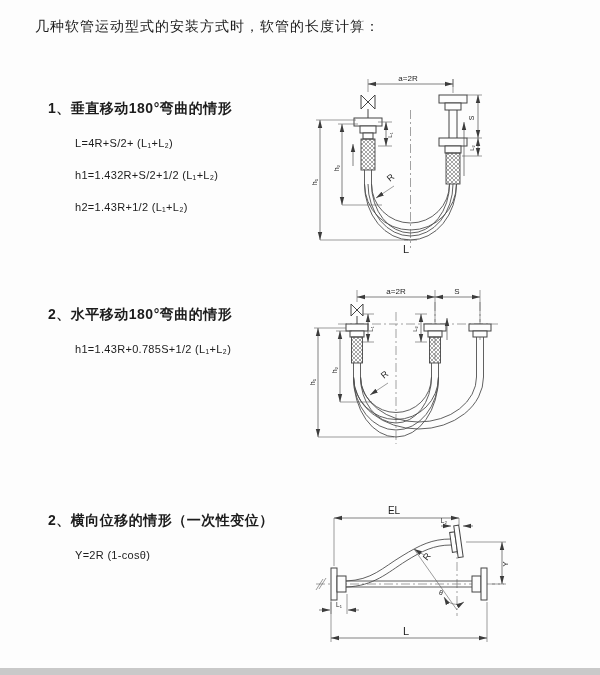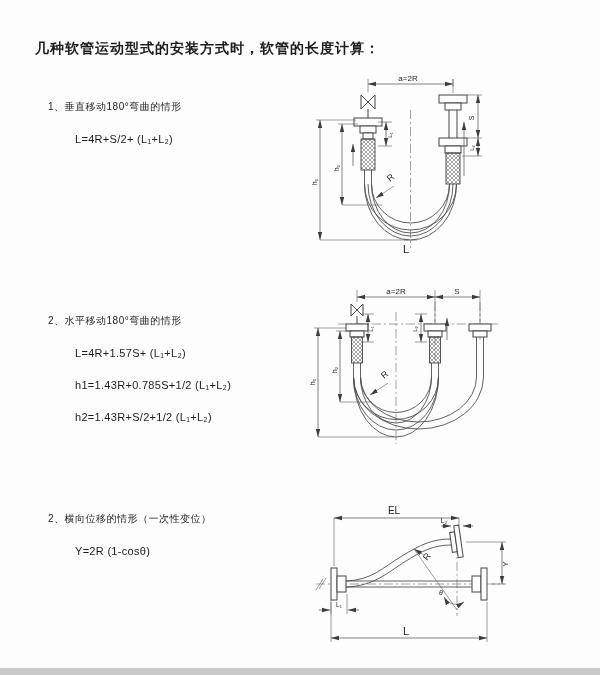--- a/index.html
+++ b/index.html
@@ -2,25 +2,25 @@
 <html><head>
 <meta charset="utf-8">
 <style>
   html,body{margin:0;padding:0}
   body{
     width:600px;height:675px;position:relative;overflow:hidden;
     background:#fdfdfd;color:#1c1c1c;
     font-family:"Liberation Sans","DejaVu Sans",sans-serif;
   }
   .title{
-    position:absolute;left:35px;top:40px;
-    font-size:14px;font-weight:bold;letter-spacing:1px;white-space:nowrap;
+    position:absolute;left:35px;top:18px;
+    font-size:14px;font-weight:normal;letter-spacing:1px;white-space:nowrap;
   }
   .section{position:absolute;left:48px}
-  .heading{font-size:10px;font-weight:normal;letter-spacing:0.5px;white-space:nowrap}
+  .heading{font-size:14px;font-weight:bold;letter-spacing:0.5px;white-space:nowrap}
   .formulas{margin:9px 0 0 27px}
   .formula{font-size:11px;line-height:32px;letter-spacing:0.3px;white-space:nowrap}
   .fig{position:absolute}
   .fig svg{display:block}
   svg text{fill:#1f1f1f}
   .dimline{stroke:#4a4a4a;stroke-width:0.7;fill:none}
   .extline{stroke:#5a5a5a;stroke-width:0.6;fill:none}
   .hw{stroke:#454545;stroke-width:1;fill:#fdfdfd}
   .hose{stroke:#4f4f4f;stroke-width:0.9;fill:none}
   .cl{stroke:#7a7a7a;stroke-width:0.7;fill:none;stroke-dasharray:9 3 2 3}
@@ -40,29 +40,29 @@
     </pattern>
   </defs>
 </svg>
 
 <div class="title">几种软管运动型式的安装方式时，软管的长度计算：</div>
 
 <div class="section" style="top:100px">
   <div class="heading">1、垂直移动180°弯曲的情形</div>
   <div class="formulas">
     <div class="formula">L=4R+S/2+ (L₁+L₂)</div>
+    <div class="formula">h1=1.432R+S/2+1/2 (L₁+L₂)</div>
+    <div class="formula">h2=1.43R+1/2 (L₁+L₂)</div>
   </div>
 </div>
 
-<div class="section" style="top:314px">
+<div class="section" style="top:306px">
   <div class="heading">2、水平移动180°弯曲的情形</div>
   <div class="formulas">
-    <div class="formula">L=4R+1.57S+ (L₁+L₂)</div>
     <div class="formula">h1=1.43R+0.785S+1/2 (L₁+L₂)</div>
-    <div class="formula">h2=1.43R+S/2+1/2 (L₁+L₂)</div>
   </div>
 </div>
 
 <div class="section" style="top:512px">
   <div class="heading">2、横向位移的情形（一次性变位）</div>
   <div class="formulas">
     <div class="formula">Y=2R (1-cosθ)</div>
   </div>
 </div>
 

